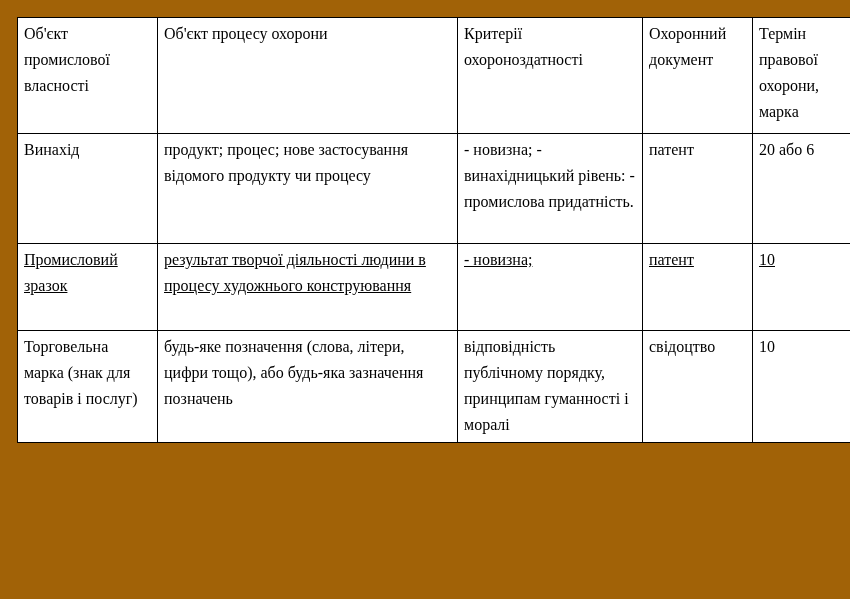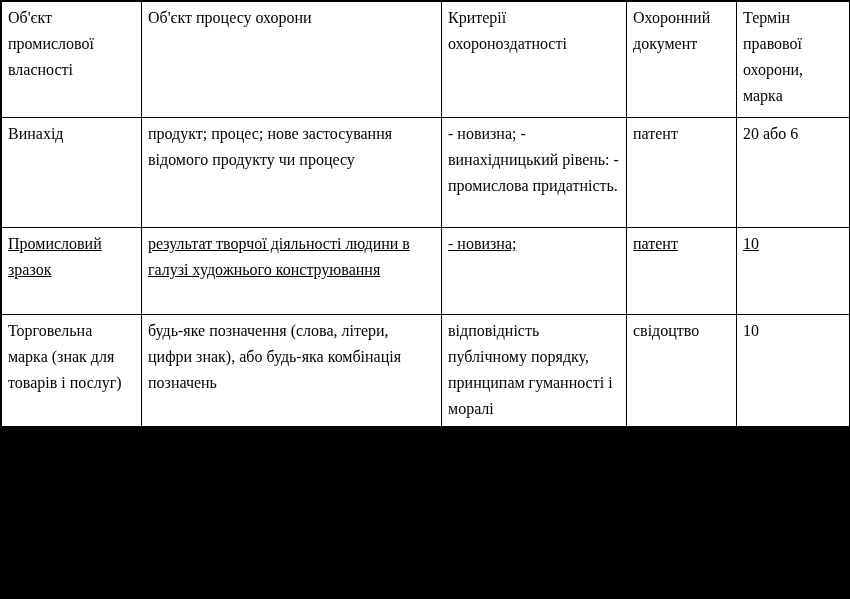--- a/index.html
+++ b/index.html
@@ -11,22 +11,22 @@
     width: 850px;
     height: 599px;
     font-family: "Liberation Serif", serif;
     color: #000000;
     overflow: hidden;
   }
   .page {
     width: 850px;
     height: 599px;
     box-sizing: border-box;
-    padding: 1px;
-    background: #000000;
+    padding: 17px;
+    background: #a16207;
   }
   table.doc-table {
     border-collapse: collapse;
     table-layout: fixed;
     width: 848px;
     background: #ffffff;
   }
   table.doc-table td {
     border: 1px solid #000000;
     vertical-align: top;
@@ -76,29 +76,29 @@
         <td>Винахід</td>
         <td class="justify">продукт; процес; нове застосування відомого продукту чи процесу</td>
         <td class="justify">- новизна; - винахідницький рівень: - промислова придатність.</td>
         <td>патент</td>
         <td>20 або 6</td>
       </tr>
 
 
       <tr class="r2">
         <td>Промисловий зразок</td>
-        <td class="justify">результат творчої діяльності людини в галузі художнього конструювання</td>
+        <td class="justify">результат творчої діяльності людини в процесу художнього конструювання</td>
         <td>- новизна;</td>
         <td>патент</td>
         <td>10</td>
       </tr>
 
       <tr class="r3">
         <td class="justify">Торговельна марка (знак для товарів і послуг)</td>
-        <td class="justify">будь-яке позначення (слова, літери, цифри знак), або будь-яка комбінація позначень</td>
+        <td class="justify">будь-яке позначення (слова, літери, цифри тощо), або будь-яка зазначення позначень</td>
         <td>відповідність публічному порядку, принципам гуманності і моралі</td>
         <td>свідоцтво</td>
         <td>10</td>
       </tr>
 
     </tbody>
   </table>
 </div>
 
 </body></html>

